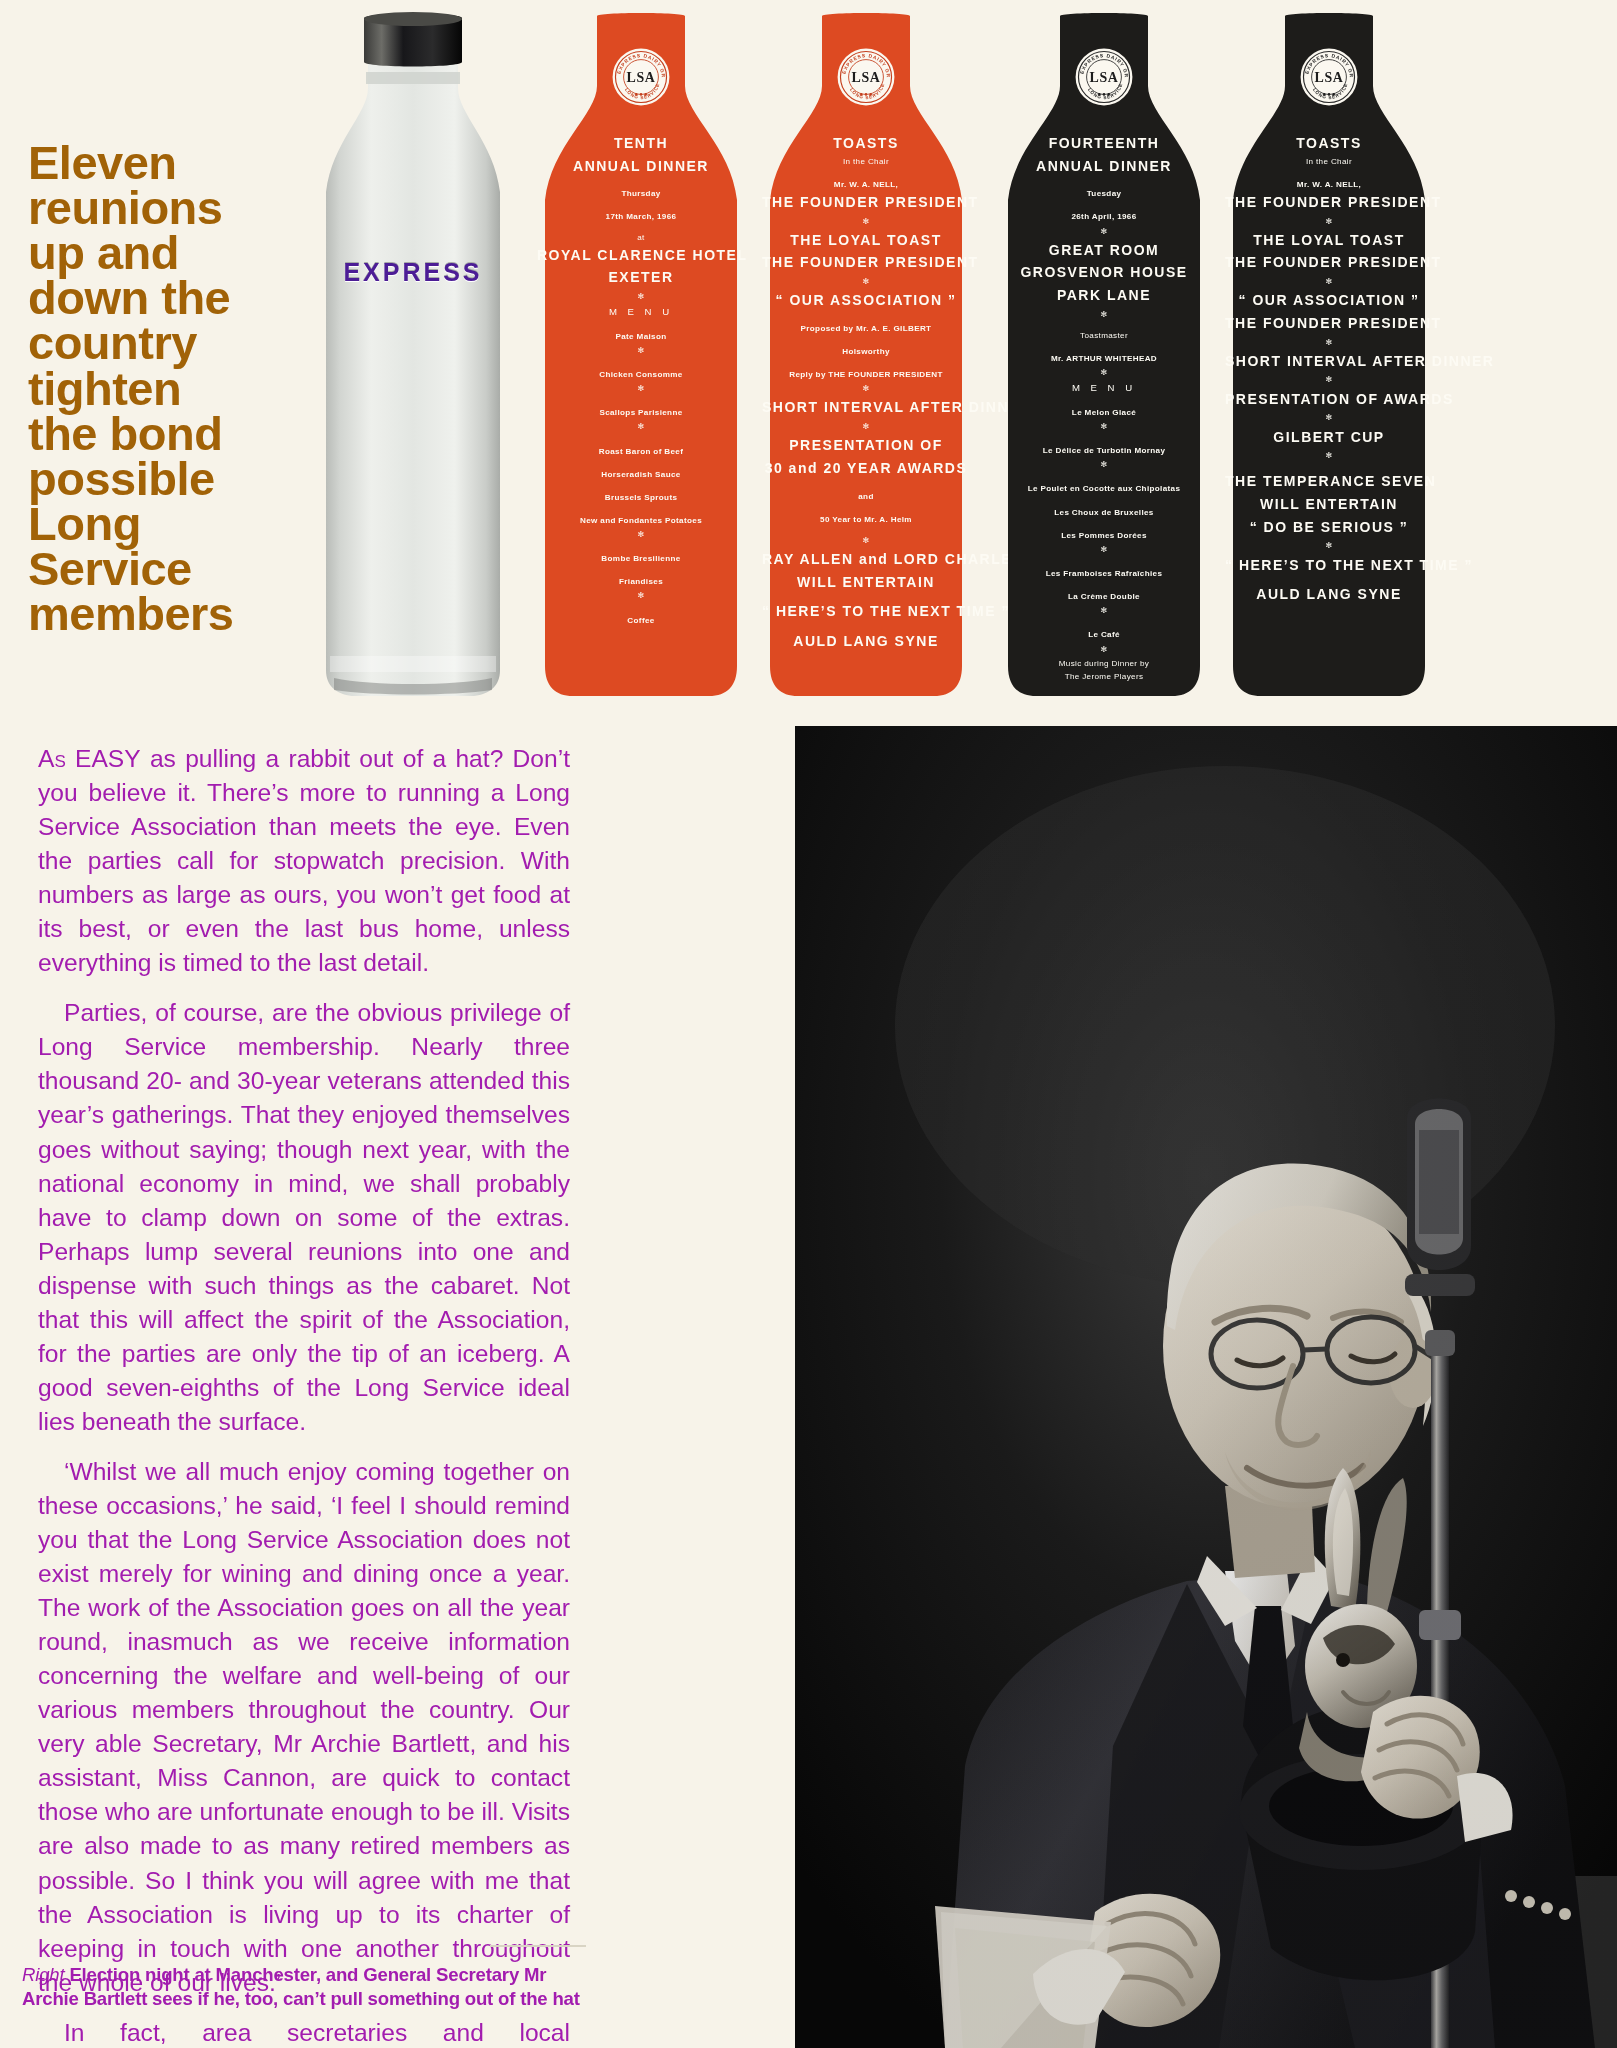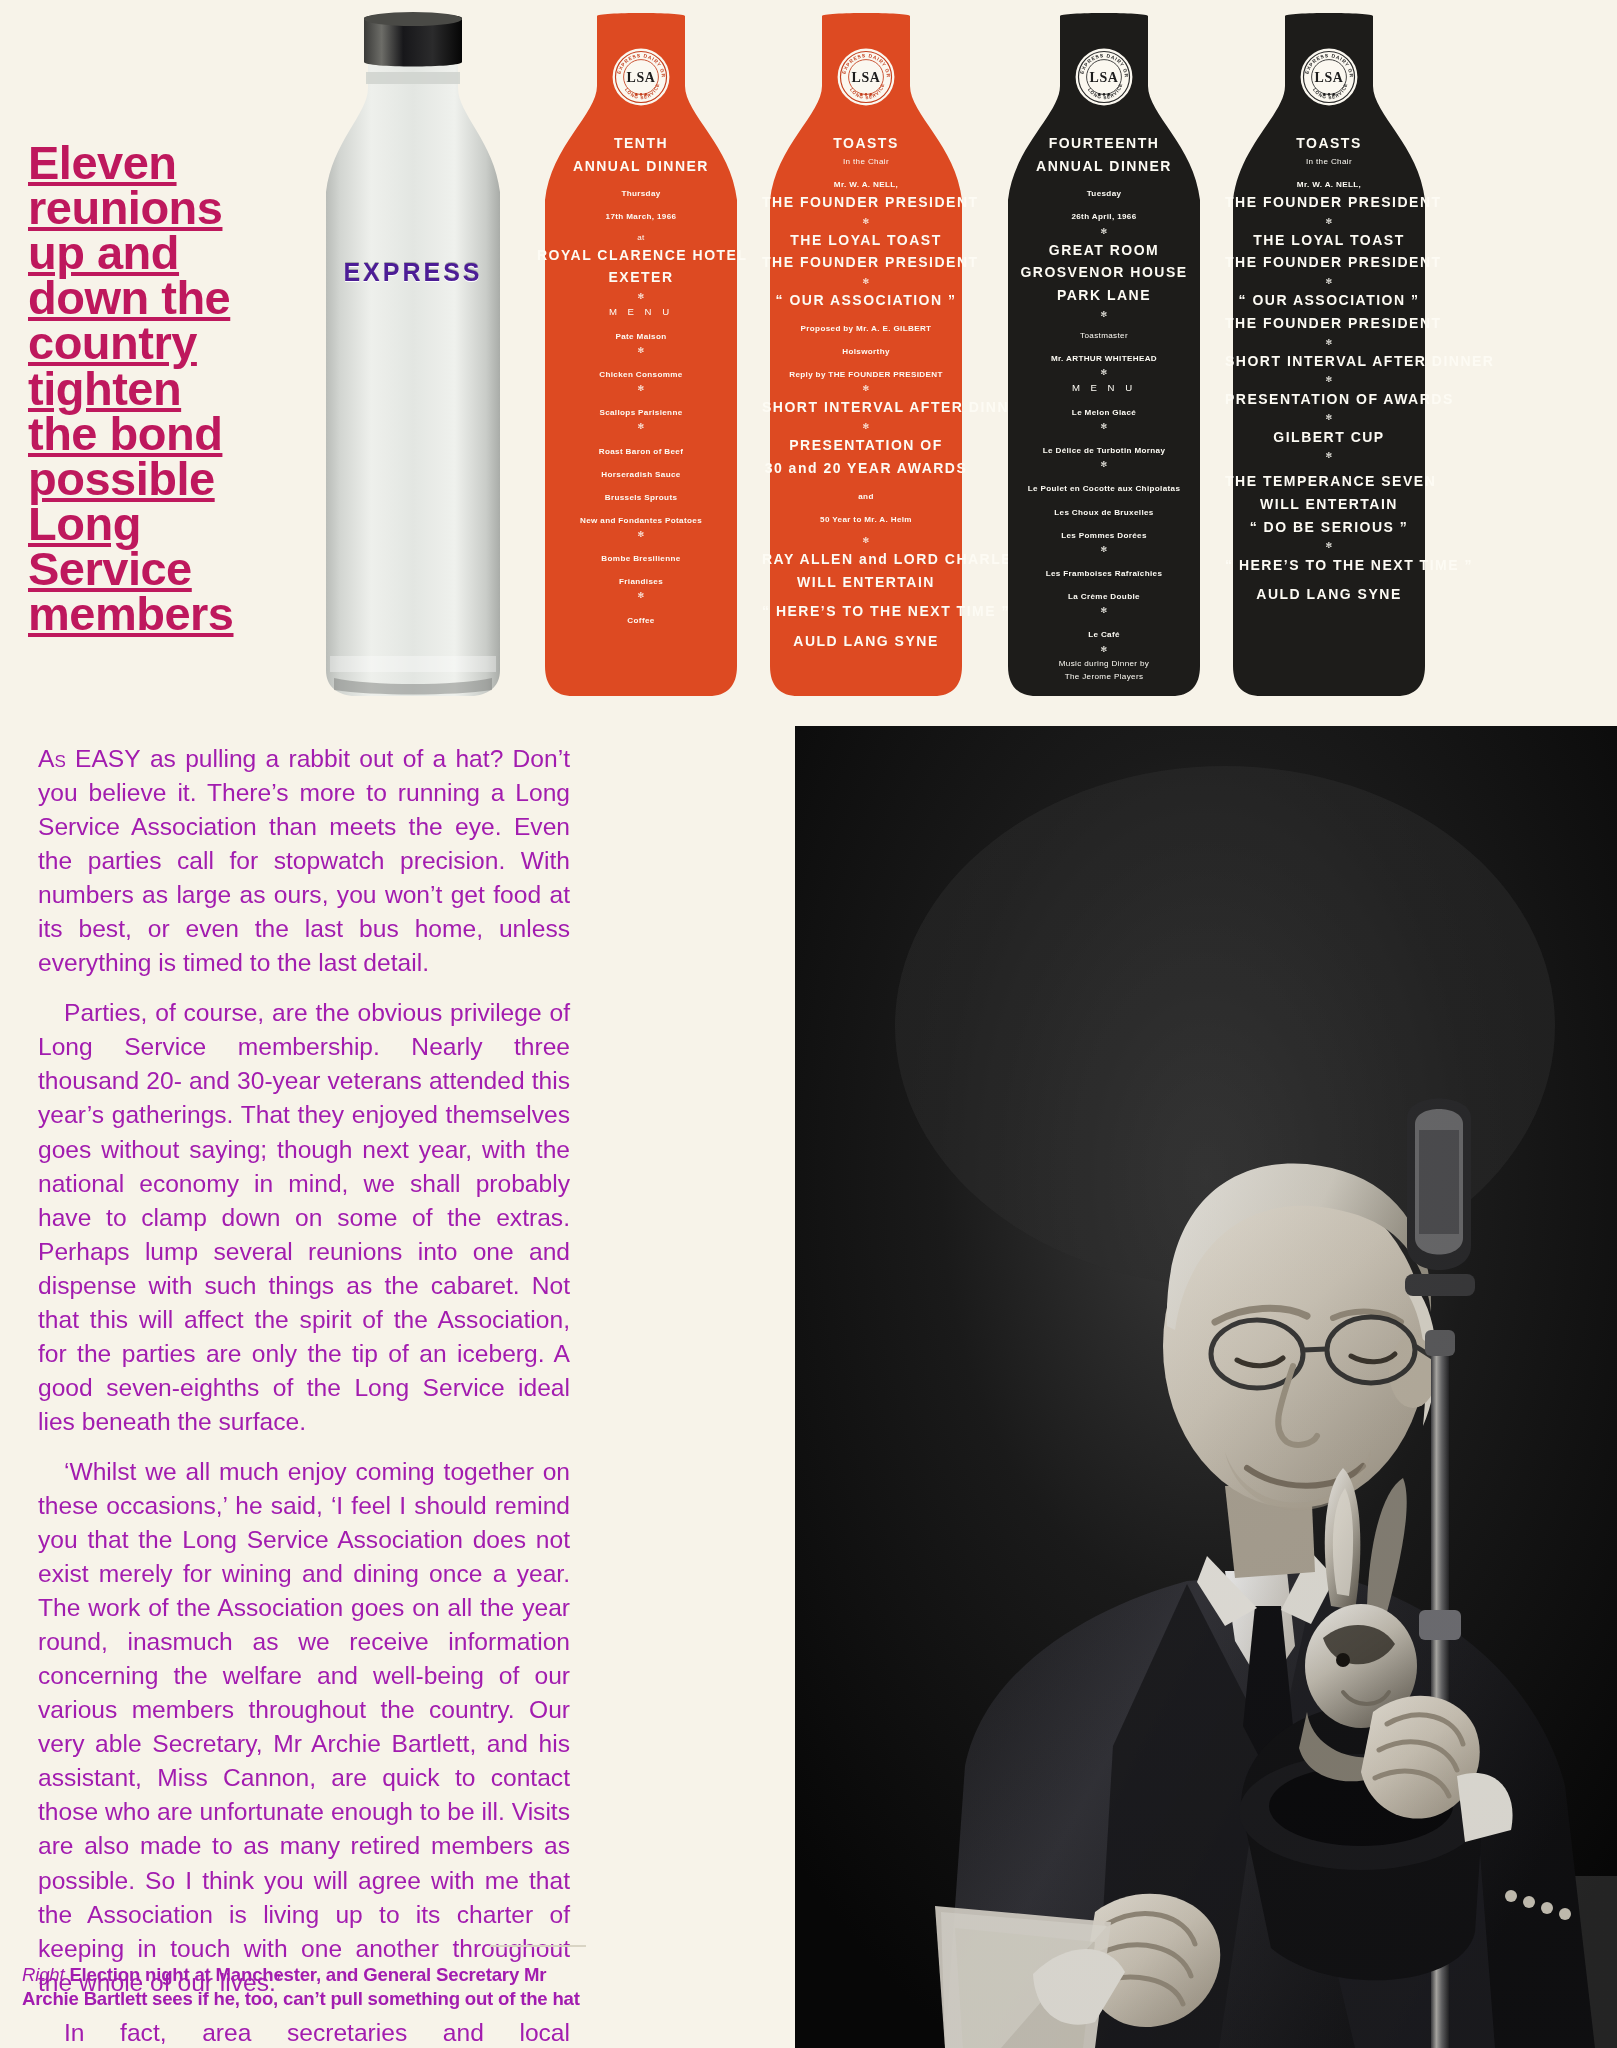--- a/index.html
+++ b/index.html
@@ -171,21 +171,21 @@
     background: #d9d4c4;
   }
 </style>
 </head>
 <body>
 
 <div id="page">
 
   <div id="top-band">
 
-    <div id="headline" style="color: #be185d; text-decoration: underline;">
+    <div id="headline" style="color: #a16207;">
         <span class="hl-line">Eleven</span>
         <span class="hl-line">reunions</span>
         <span class="hl-line">up and</span>
         <span class="hl-line">down the</span>
         <span class="hl-line">country</span>
         <span class="hl-line">tighten</span>
         <span class="hl-line">the bond</span>
         <span class="hl-line">possible</span>
         <span class="hl-line">Long</span>
         <span class="hl-line">Service</span>

